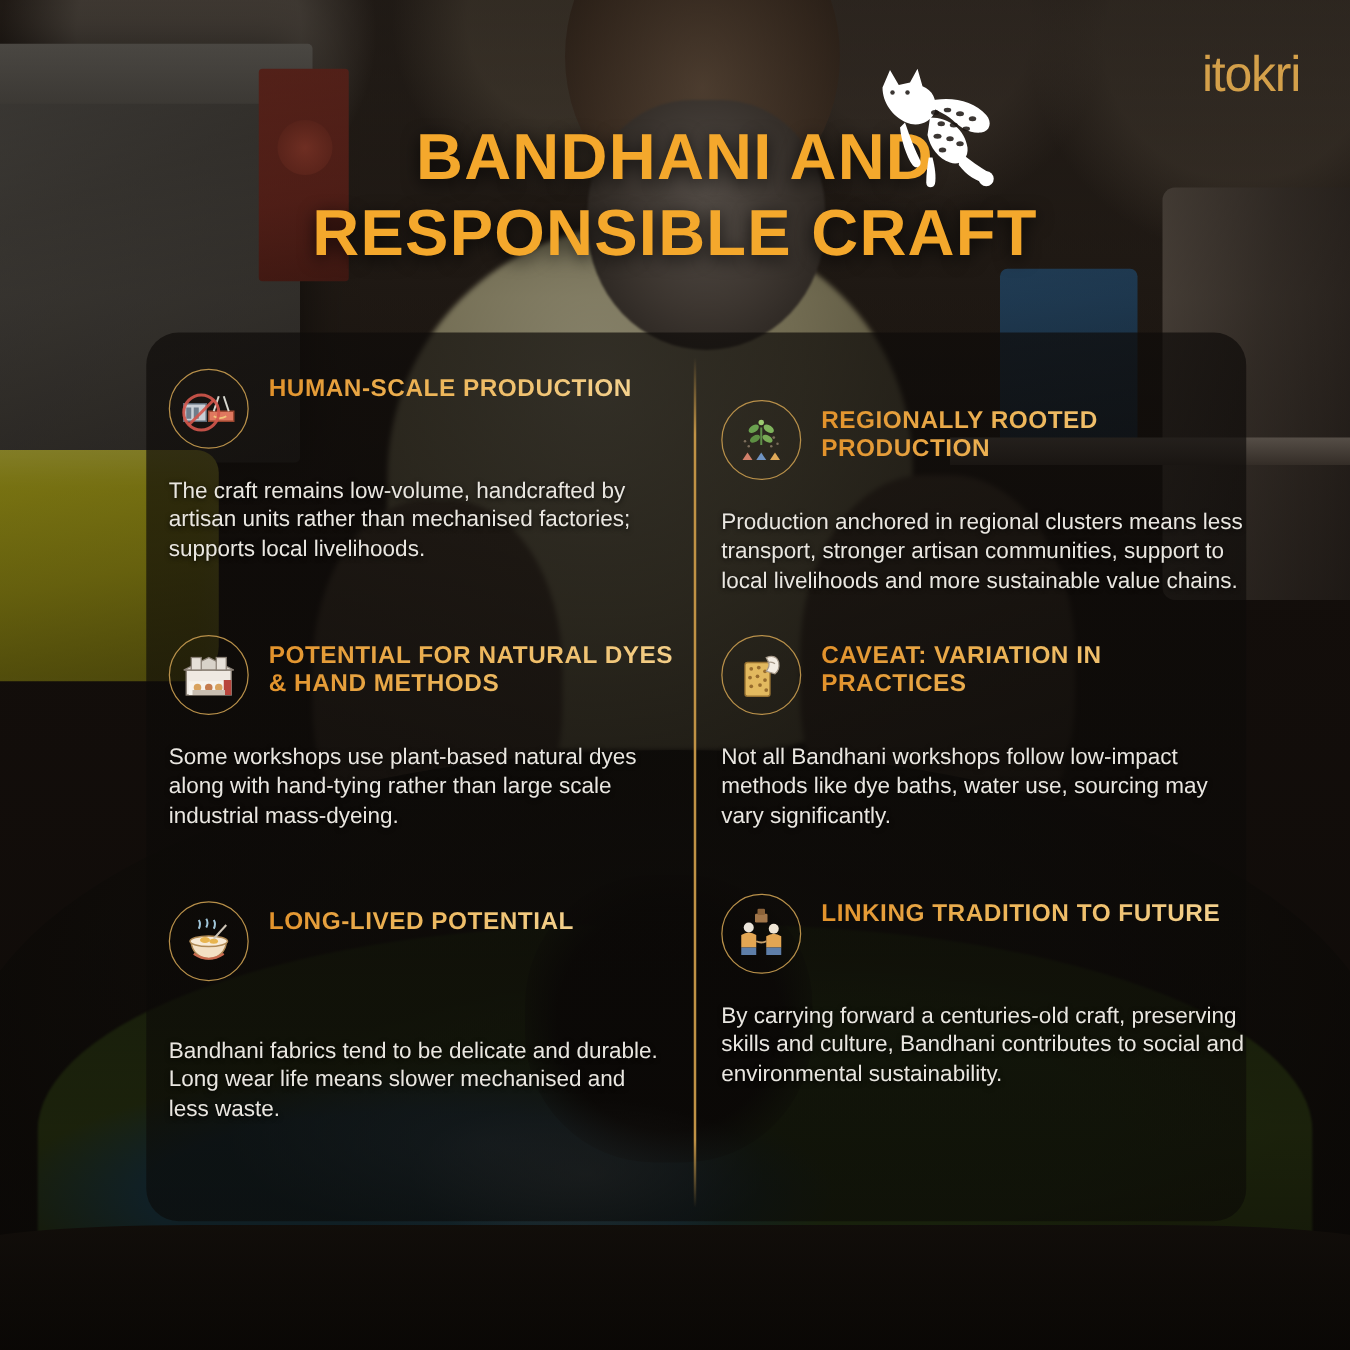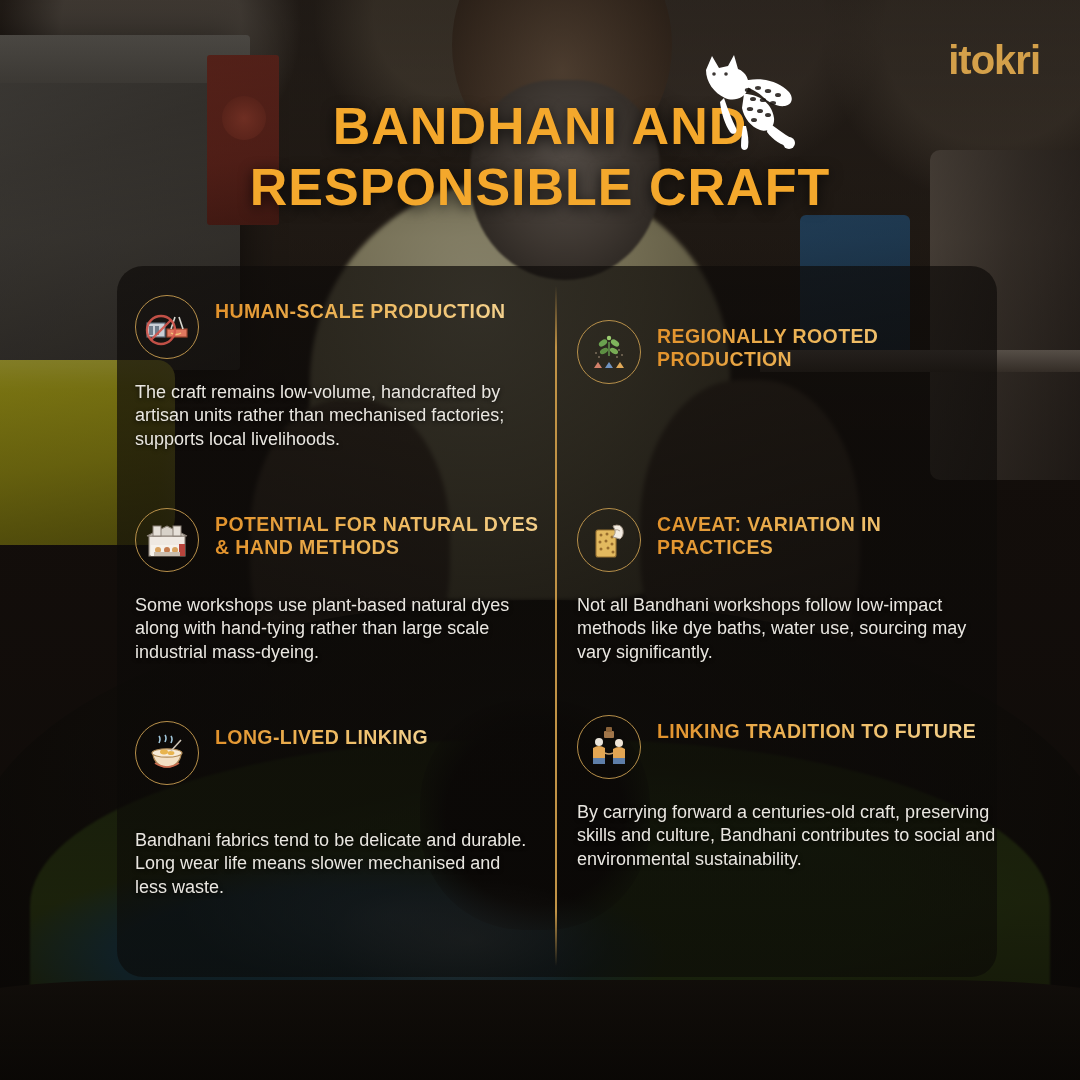--- a/index.html
+++ b/index.html
@@ -131,21 +131,21 @@
   
   .bg-darken {
     inset:0; left:0; top:0; width:1080px; height:1080px;
     background:
       linear-gradient(180deg, rgba(10,7,5,.55) 0%, rgba(10,7,5,.38) 22%, rgba(10,7,5,.55) 60%, rgba(8,6,4,.72) 100%);
   }
 
   
   #logo {
     position:absolute; right:40px; top:40px;
-    font-size:40px; font-weight:bold; letter-spacing:-1px;
+    font-size:40px; font-weight:normal; letter-spacing:-1px;
     color:#d4a04a; line-height:1;
   }
 
   
   #title-wrap {
     position:absolute; left:0; top:96px; width:1080px; text-align:center;
     z-index:4;
   }
   #title-wrap .tl {
     display:block;
@@ -310,21 +310,21 @@
             <ellipse cx="26" cy="26" rx="15" ry="4.2" fill="#f7ead6" stroke="#b08a56" stroke-width="1.2"></ellipse>
             <ellipse cx="23" cy="25" rx="4" ry="2.4" fill="#e8b44e"></ellipse>
             <ellipse cx="30" cy="26" rx="3.4" ry="2" fill="#e8b44e"></ellipse>
             <path d="M30 24 L40 13" stroke="#cfc6b8" stroke-width="1.6"></path>
             <path d="M18 16 q2 -4 0 -7" stroke="#9fc4d8" stroke-width="1.6" fill="none"></path>
             <path d="M24 15 q2 -4 0 -7" stroke="#9fc4d8" stroke-width="1.6" fill="none"></path>
             <path d="M30 16 q2 -4 0 -7" stroke="#9fc4d8" stroke-width="1.6" fill="none"></path>
             <path d="M14 36 q12 8 24 0" stroke="#c96a4f" stroke-width="1.7" fill="none"></path>
           </svg>
         </div>
-        <div class="blk-title">LONG-LIVED LINKING</div>
+        <div class="blk-title">LONG-LIVED POTENTIAL</div>
       </div>
       <div class="blk-body w-narrow" style="margin-top:44px">Bandhani fabrics tend to be delicate and durable. Long wear life means slower mechanised and less waste.</div>
     </div>
 
   </div>
 
   <div class="col col-right">
 
     <div class="block" style="top:54px">
       <div class="blk-head">
@@ -343,20 +343,21 @@
                 <circle cx="16" cy="31" r="1"></circle>
               <circle cx="13" cy="27" r="1"></circle>
             </g>
             <path d="M11 42 l4 -6 l4 6 Z" fill="#d2806a"></path>
             <path d="M22 42 l4 -6 l4 6 Z" fill="#6f93c2"></path>
             <path d="M33 42 l4 -6 l4 6 Z" fill="#e0a958"></path>
           </svg>
         </div>
         <div class="blk-title">REGIONALLY ROOTED PRODUCTION</div>
       </div>
+      <div class="blk-body">Production anchored in regional clusters means less transport, stronger artisan communities, support to local livelihoods and more sustainable value chains.</div>
     </div>
 
     <div class="block" style="top:242px">
       <div class="blk-head">
         <div class="icon-ring">
           <svg viewBox="0 0 52 52" width="52" height="52">
             <rect x="13" y="16" width="20" height="27" rx="2" fill="#e2b95f" stroke="#9a7433" stroke-width="1.1"></rect>
             <g fill="#8a5f25" opacity=".85">
               <circle cx="18" cy="21" r="1.5"></circle>
                 <circle cx="24" cy="20" r="1.5"></circle>

